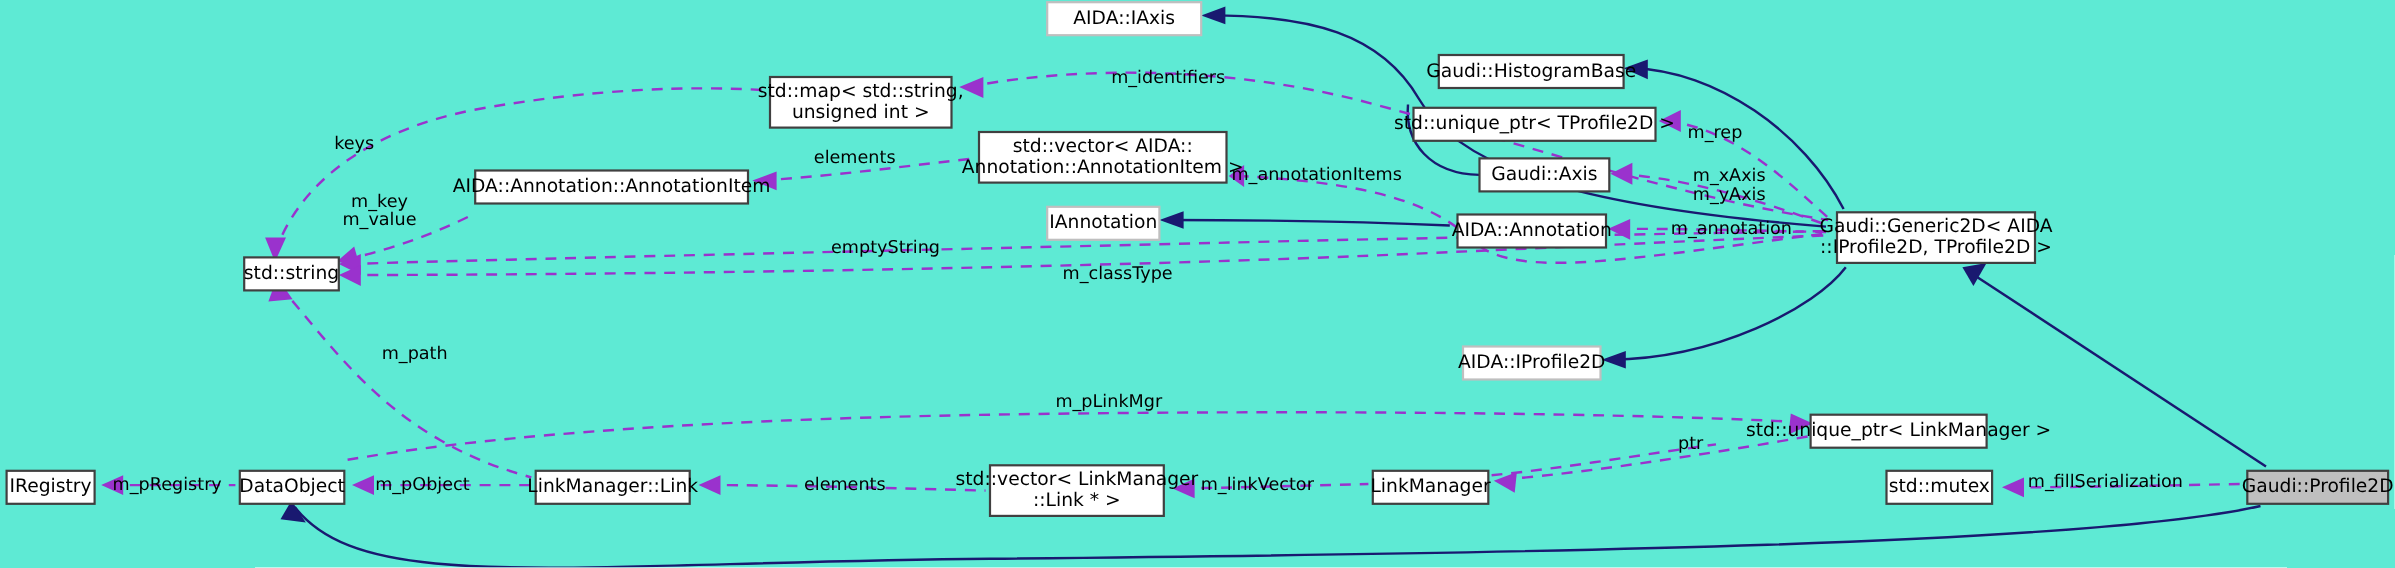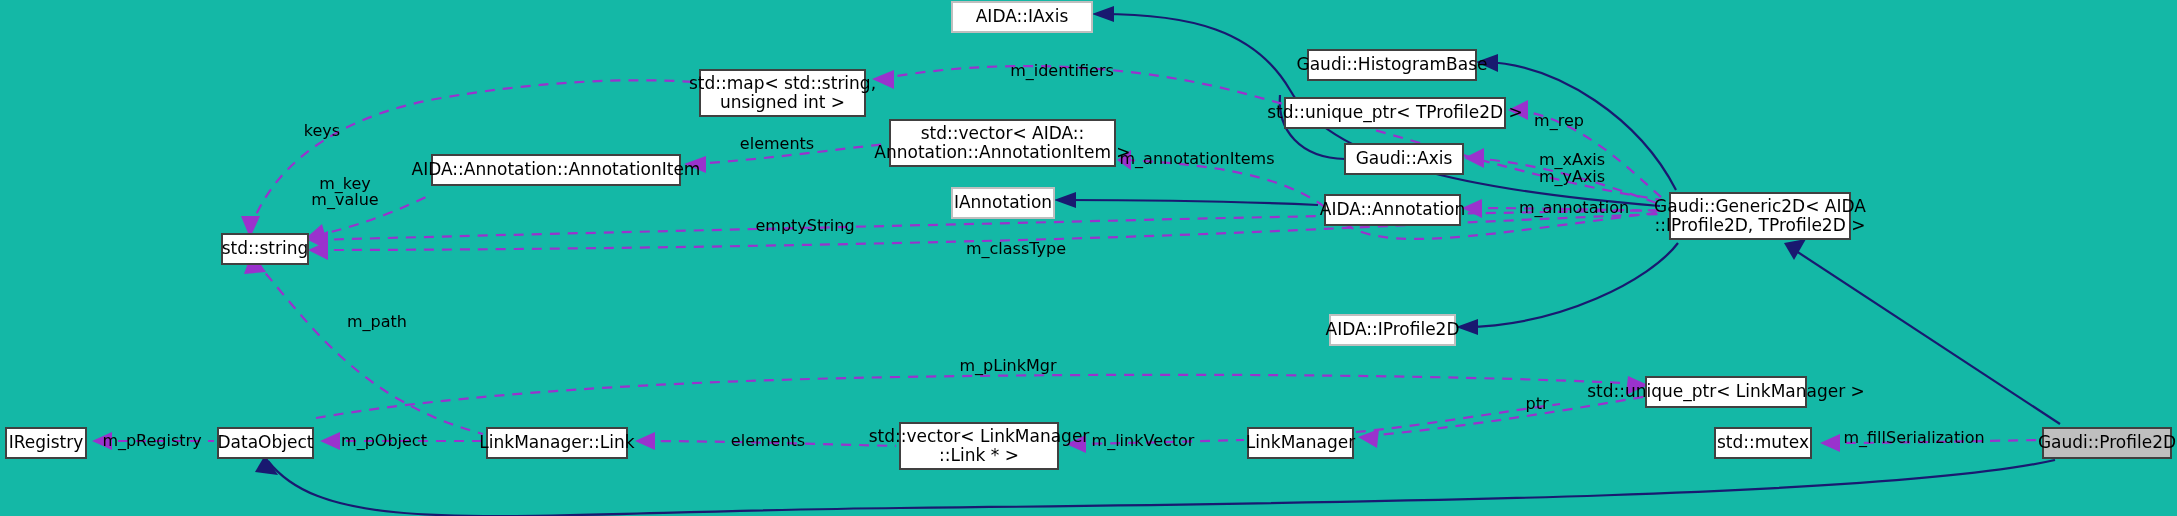--- a/index.html
+++ b/index.html
@@ -7,21 +7,21 @@
     padding: 0;
     background: #ffffff;
   }
   body {
     font-family: "DejaVu Sans", "Liberation Sans", sans-serif;
   }
   #diagram-root {
     position: relative;
     width: 2177px;
     height: 516px;
-    background: #14b8a6;
+    background: #5eead4;
     overflow: hidden;
   }
   svg#graph {
     position: absolute;
     top: 0;
     left: 0;
     width: 2177px;
     height: 516px;
     display: block;
   }

